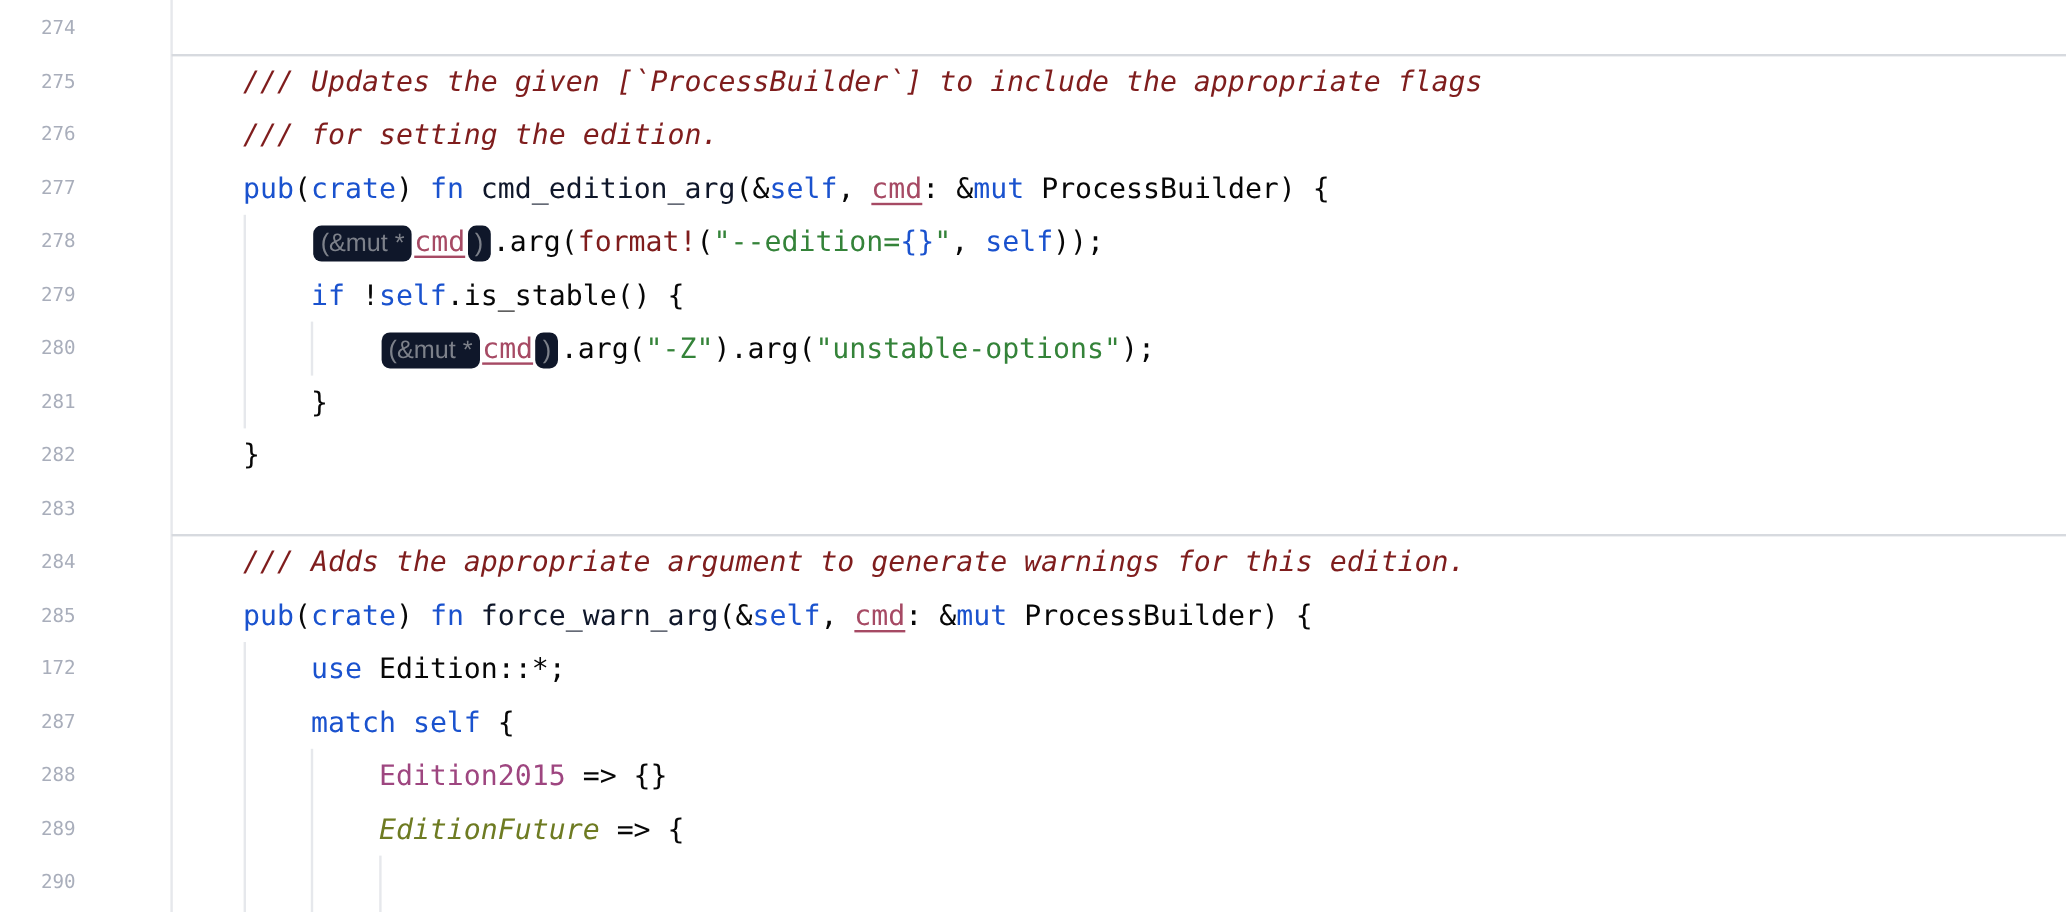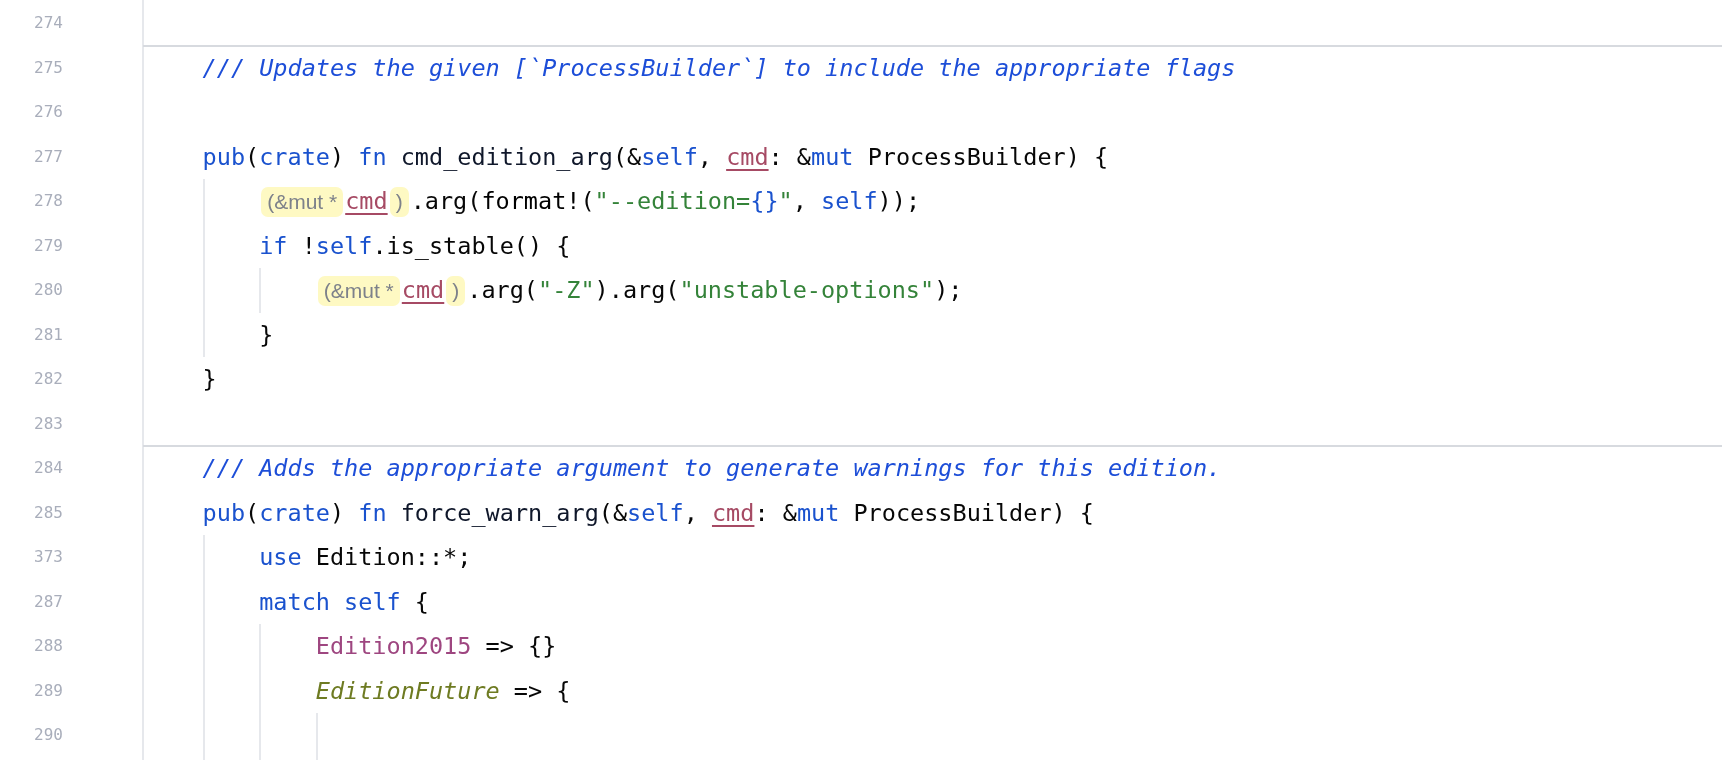--- a/index.html
+++ b/index.html
@@ -56,37 +56,37 @@
   .code {
     position: absolute;
     left: 146px;
     white-space: pre;
   }
   .tok-p   { color: #070707; }
   .tok-kw  { color: #1A52CE; }
   .tok-fn  { color: #0f172a; }
   .tok-str { color: #348339; }
   .tok-fmt { color: #1A52CE; }
-  .tok-mac { color: #000000; }
-  .tok-com { color: #1d4ed8; font-style: italic; }
+  .tok-mac { color: #7f1d1d; }
+  .tok-com { color: #7f1d1d; font-style: italic; }
   .tok-e15 { color: #9E4680; }
   .tok-efut{ color: #6E7B22; font-style: italic; }
   .tok-mut {
     color: #A64A64;
     text-decoration: underline;
     text-decoration-thickness: 2px;
     text-underline-offset: 4px;
   }
   .inlay {
     display: inline-block;
     font-family: "Liberation Sans", sans-serif;
     font-size: 21px;
     line-height: 27px;
     color: #7D818A;
-    background: #fef9c3;
+    background: #0f172a;
     border-radius: 7px;
     padding: 1px 6px 2px 6px;
     margin: 0 2px;
     vertical-align: baseline;
   }
 </style>
 </head>
 <body>
 
 <div class="editor">
@@ -98,29 +98,29 @@
   <div id="guides">
       <div class="indent-guide" style="top: 179px; height: 178px; left: 203px;"></div>
       <div class="indent-guide" style="top: 268px; height: 44.5px; left: 259px;"></div>
       <div class="indent-guide" style="top: 535px; height: 225px; left: 203px;"></div>
       <div class="indent-guide" style="top: 624px; height: 136px; left: 259px;"></div>
       <div class="indent-guide" style="top: 713px; height: 47px; left: 316px;"></div>
     </div>
   <div id="lines">
       <div class="code-row" style="top: 1px;"><span class="ln">274</span><span class="code"></span></div>
       <div class="code-row" style="top: 45.5px;"><span class="ln">275</span><span class="code"><span class="tok-p">    </span><span class="tok-com">/// Updates the given [`ProcessBuilder`] to include the appropriate flags</span></span></div>
-      <div class="code-row" style="top: 90px;"><span class="ln">276</span><span class="code"><span class="tok-p">    </span></span></div>
+      <div class="code-row" style="top: 90px;"><span class="ln">276</span><span class="code"><span class="tok-p">    </span><span class="tok-com">/// for setting the edition.</span></span></div>
       <div class="code-row" style="top: 134.5px;"><span class="ln">277</span><span class="code"><span class="tok-p">    </span><span class="tok-kw">pub</span><span class="tok-p">(</span><span class="tok-kw">crate</span><span class="tok-p">) </span><span class="tok-kw">fn</span><span class="tok-p"> </span><span class="tok-fn">cmd_edition_arg</span><span class="tok-p">(&amp;</span><span class="tok-kw">self</span><span class="tok-p">, </span><span class="tok-mut">cmd</span><span class="tok-p">: &amp;</span><span class="tok-kw">mut</span><span class="tok-p"> ProcessBuilder) {</span></span></div>
       <div class="code-row" style="top: 179px;"><span class="ln">278</span><span class="code"><span class="tok-p">        </span><span class="inlay">(&amp;mut *</span><span class="tok-mut">cmd</span><span class="inlay">)</span><span class="tok-p">.arg(</span><span class="tok-mac">format!</span><span class="tok-p">(</span><span class="tok-str">"--edition=</span><span class="tok-fmt">{}</span><span class="tok-str">"</span><span class="tok-p">, </span><span class="tok-kw">self</span><span class="tok-p">));</span></span></div>
       <div class="code-row" style="top: 224px;"><span class="ln">279</span><span class="code"><span class="tok-p">        </span><span class="tok-kw">if</span><span class="tok-p"> !</span><span class="tok-kw">self</span><span class="tok-p">.is_stable() {</span></span></div>
       <div class="code-row" style="top: 268px;"><span class="ln">280</span><span class="code"><span class="tok-p">            </span><span class="inlay">(&amp;mut *</span><span class="tok-mut">cmd</span><span class="inlay">)</span><span class="tok-p">.arg(</span><span class="tok-str">"-Z"</span><span class="tok-p">).arg(</span><span class="tok-str">"unstable-options"</span><span class="tok-p">);</span></span></div>
       <div class="code-row" style="top: 312.5px;"><span class="ln">281</span><span class="code"><span class="tok-p">        }</span></span></div>
       <div class="code-row" style="top: 357px;"><span class="ln">282</span><span class="code"><span class="tok-p">    }</span></span></div>
       <div class="code-row" style="top: 401.5px;"><span class="ln">283</span><span class="code"></span></div>
       <div class="code-row" style="top: 446px;"><span class="ln">284</span><span class="code"><span class="tok-p">    </span><span class="tok-com">/// Adds the appropriate argument to generate warnings for this edition.</span></span></div>
       <div class="code-row" style="top: 490.5px;"><span class="ln">285</span><span class="code"><span class="tok-p">    </span><span class="tok-kw">pub</span><span class="tok-p">(</span><span class="tok-kw">crate</span><span class="tok-p">) </span><span class="tok-kw">fn</span><span class="tok-p"> </span><span class="tok-fn">force_warn_arg</span><span class="tok-p">(&amp;</span><span class="tok-kw">self</span><span class="tok-p">, </span><span class="tok-mut">cmd</span><span class="tok-p">: &amp;</span><span class="tok-kw">mut</span><span class="tok-p"> ProcessBuilder) {</span></span></div>
-      <div class="code-row" style="top: 535px;"><span class="ln">373</span><span class="code"><span class="tok-p">        </span><span class="tok-kw">use</span><span class="tok-p"> Edition::*;</span></span></div>
+      <div class="code-row" style="top: 535px;"><span class="ln">172</span><span class="code"><span class="tok-p">        </span><span class="tok-kw">use</span><span class="tok-p"> Edition::*;</span></span></div>
       <div class="code-row" style="top: 579.5px;"><span class="ln">287</span><span class="code"><span class="tok-p">        </span><span class="tok-kw">match</span><span class="tok-p"> </span><span class="tok-kw">self</span><span class="tok-p"> {</span></span></div>
       <div class="code-row" style="top: 624px;"><span class="ln">288</span><span class="code"><span class="tok-p">            </span><span class="tok-e15">Edition2015</span><span class="tok-p"> =&gt; {}</span></span></div>
       <div class="code-row" style="top: 668.5px;"><span class="ln">289</span><span class="code"><span class="tok-p">            </span><span class="tok-efut">EditionFuture</span><span class="tok-p"> =&gt; {</span></span></div>
       <div class="code-row" style="top: 713px;"><span class="ln">290</span></div>
     </div>
 </div>
 
 </body></html>

